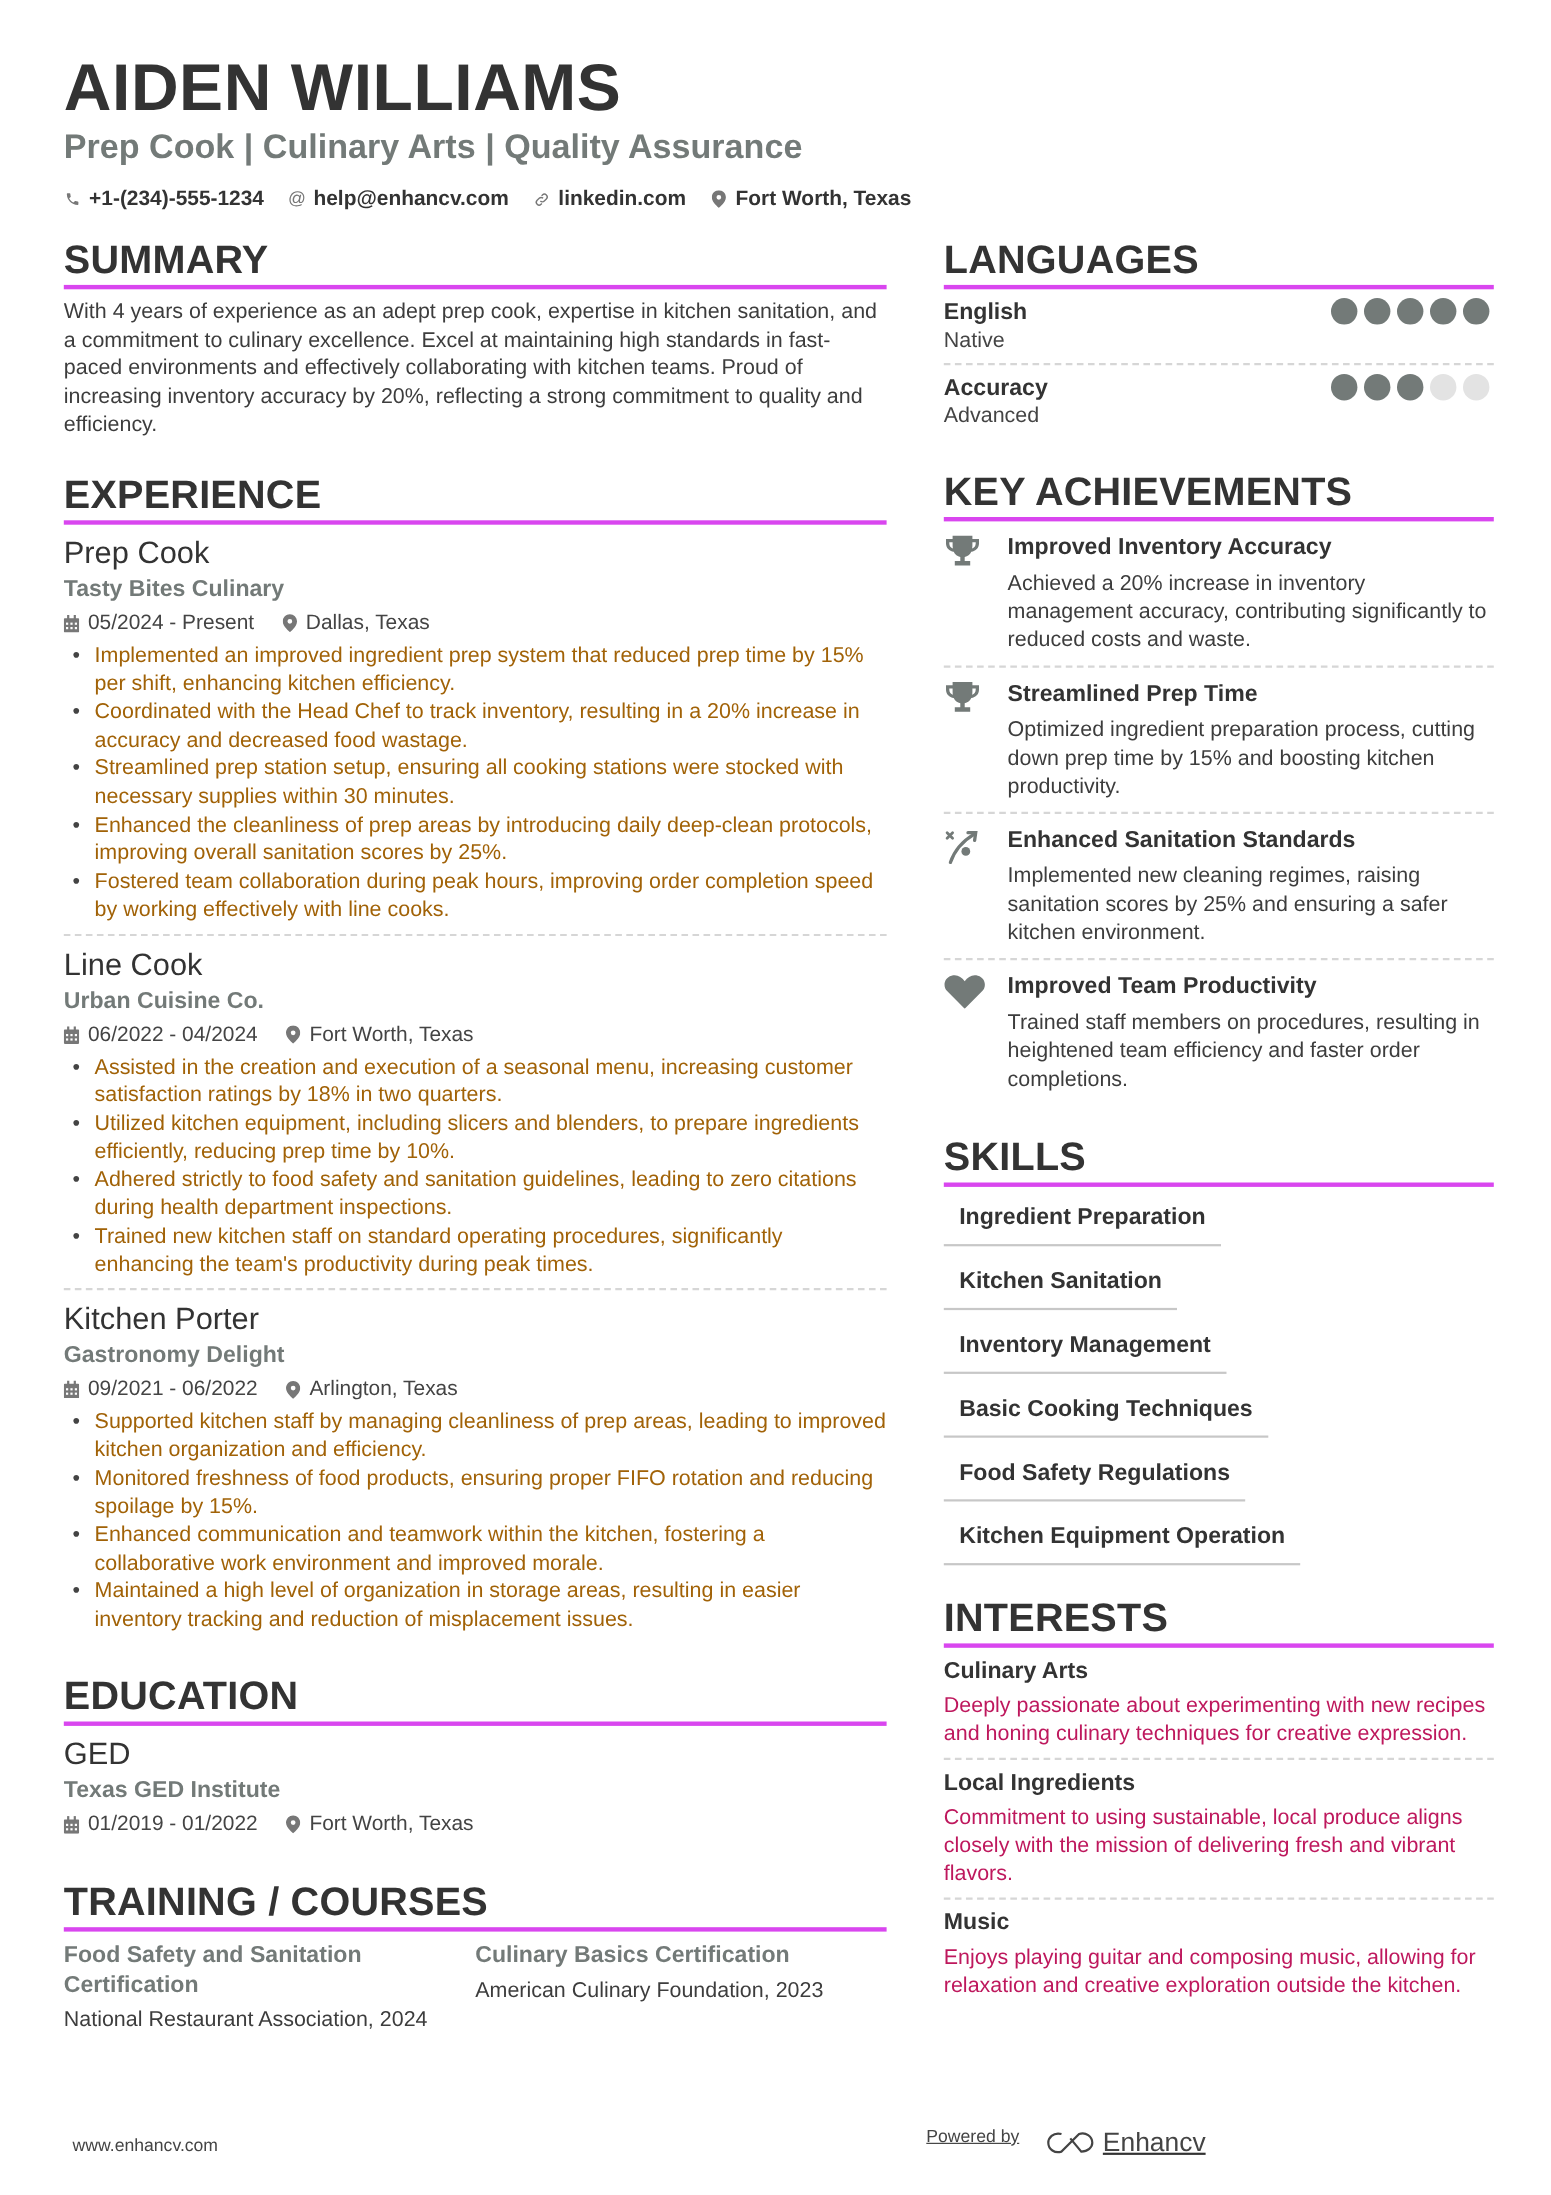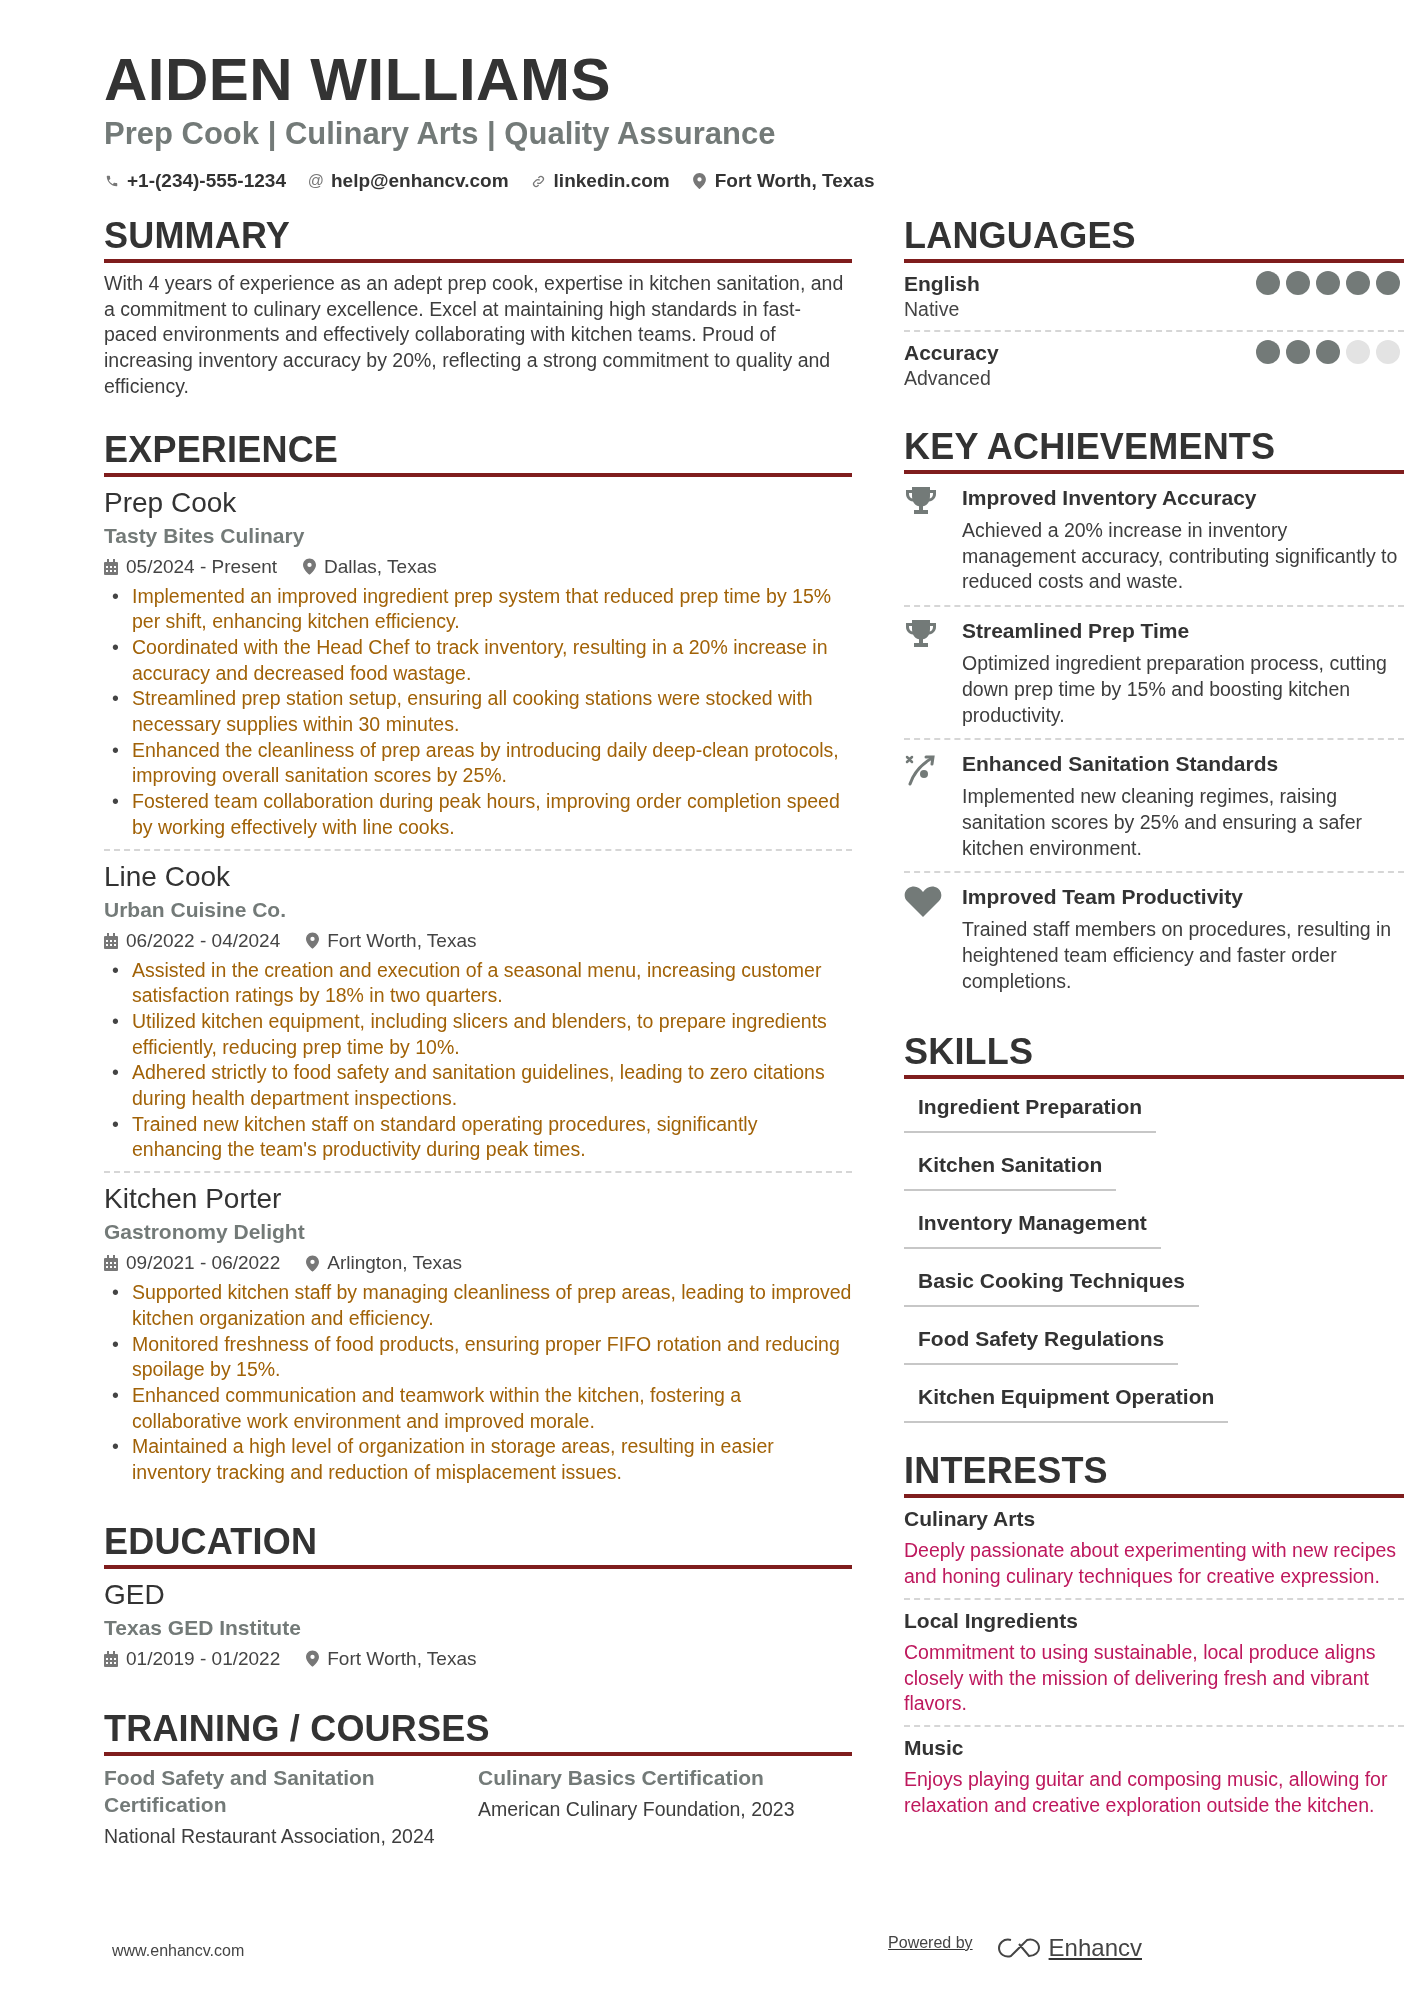--- a/index.html
+++ b/index.html
@@ -1,32 +1,32 @@
 <!DOCTYPE html>
 <html><head>
 <meta charset="utf-8">
 <style>
   * { box-sizing: border-box; margin: 0; padding: 0; }
   html, body { width: 1410px; height: 1995px; background: #ffffff; }
   body { font-family: "Liberation Sans", "DejaVu Sans", sans-serif; color: #333333; position: relative; overflow: hidden; }
 
-  .page { position: absolute; left: 0; top: 0; width: 1166px; height: 1995px; margin-left: 46px; }
+  .page { position: absolute; left: 0; top: 0; width: 1166px; height: 1995px; }
 
   
   .name { position: absolute; left: 58px; top: 44px; font-size: 60px; font-weight: 700; letter-spacing: 0.5px; color: #333333; line-height: 72px; }
   .headline { position: absolute; left: 58px; top: 114px; font-size: 31px; font-weight: 700; color: #737a78; line-height: 40px; }
   .contacts { position: absolute; left: 58px; top: 168px; display: flex; gap: 22px; font-size: 19px; font-weight: 700; color: #333; line-height: 26px; }
   .contact { display: flex; align-items: center; gap: 7px; }
   .contact .ico { width: 16px; height: 16px; display: inline-flex; align-items: center; justify-content: center; color: #777; }
 
   
   .col-left { position: absolute; left: 58px; top: 214px; width: 748px; }
   .col-right { position: absolute; left: 858px; top: 214px; width: 500px; }
 
-  .section-title { font-size: 36px; font-weight: 700; color: #333; line-height: 44px; border-bottom: 4px solid #7f1d1d; padding-bottom: 1px; letter-spacing: 0.2px; }
+  .section-title { font-size: 36px; font-weight: 700; color: #333; line-height: 44px; border-bottom: 4px solid #d946ef; padding-bottom: 1px; letter-spacing: 0.2px; }
   .sec { margin-bottom: 26px; }
 
   .text { font-size: 19.5px; line-height: 25.7px; color: #3d3d3d; }
   .summary-text { margin-top: 8px; }
 
   
   .job { padding: 8px 0 8px 0; border-bottom: 2px dashed #d6d6d6; }
   .job:last-child { border-bottom: none; }
   .job-title { font-size: 28px; line-height: 36px; color: #333; font-weight: 400; }
   .job-company { font-size: 21px; line-height: 30px; font-weight: 700; color: #737a78; }

